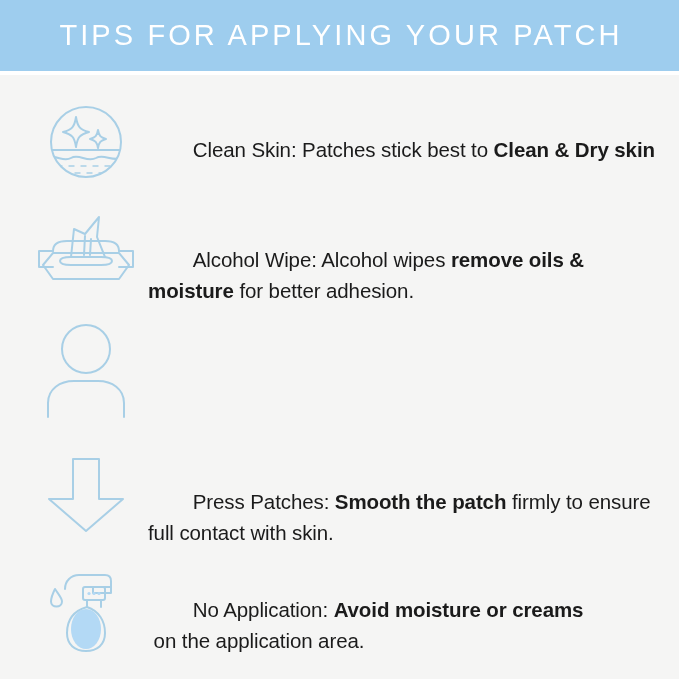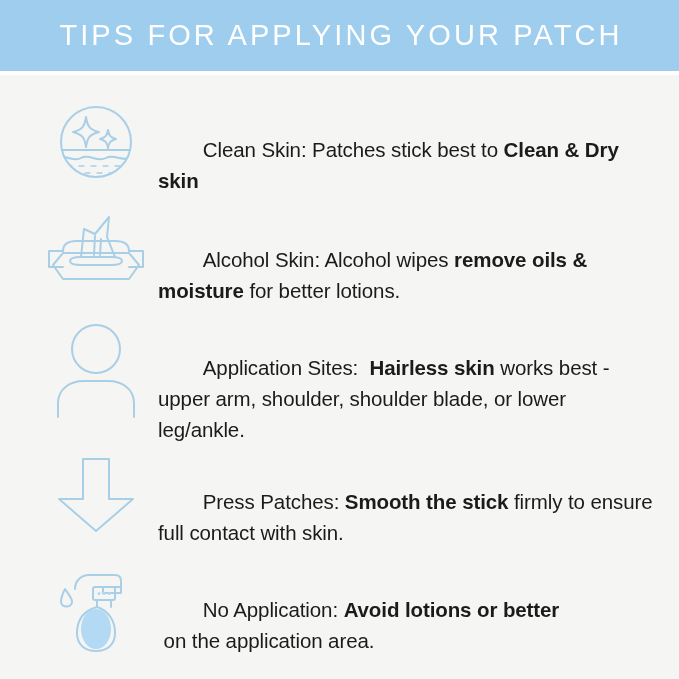--- a/index.html
+++ b/index.html
@@ -46,21 +46,21 @@
   }
   .header-underline {
     width: 100%;
     height: 4px;
     background: #ffffff;
     flex: none;
   }
   
   .tips {
     flex: 1 1 auto;
-    padding: 22px 24px 0 34px;
+    padding: 22px 24px 0 24px;
     box-sizing: border-box;
   }
   .tip-row {
     display: flex;
     align-items: flex-start;
     margin-bottom: 8px;
   }
   .tip-icon {
     flex: none;
     width: 124px;
@@ -169,44 +169,41 @@
           <path class="ico-stroke" d="M26,38 L12,38 L12,54 L26,54"></path>
           <path class="ico-stroke" d="M92,38 L106,38 L106,54 L92,54"></path>
           <path class="ico-stroke" d="M26,40 L16,52 L26,66 L92,66 L102,52 L92,40 Z"></path>
           <path class="ico-stroke" d="M33,48 C33,45 38,44 44,44 L74,44 C80,44 85,45 85,48 C85,51 80,52 74,52 L44,52 C38,52 33,51 33,48 Z"></path>
           <path class="ico-stroke" d="M44,44 L47,16 L58,21 L72,4 L70,24 L78,44"></path>
           <path class="ico-stroke" d="M57,42 L58,23"></path>
           <path class="ico-stroke" d="M63,42 L64,26"></path>
         </svg>
       </div>
       <div class="tip-text">
-        <span>Alcohol Skin: Alcohol wipes </span><b>remove oils &amp; moisture</b><span> for better lotions.</span>
+        <span>Alcohol Wipe: Alcohol wipes </span><b>remove oils &amp; moisture</b><span> for better adhesion.</span>
       </div>
     </div>
 
     <div class="tip-row row-3">
       <div class="tip-icon">
         <svg width="84" height="96" viewBox="0 0 84 96" aria-hidden="true">
           <circle class="ico-stroke" cx="42" cy="28" r="24"></circle>
           <path class="ico-stroke" d="M4,96 L4,82 C4,68 16,60 30,60 L54,60 C68,60 80,68 80,82 L80,96"></path>
         </svg>
       </div>
-      <div class="tip-text">
-        <span>Application Sites:  </span><b>Hairless skin</b><span> works best - upper arm, shoulder, shoulder blade, or lower leg/ankle.</span>
-      </div>
     </div>
 
     <div class="tip-row row-4">
       <div class="tip-icon">
         <svg width="82" height="80" viewBox="0 0 82 80" aria-hidden="true">
           <path class="ico-stroke" d="M28,4 L54,4 L54,44 L78,44 L41,76 L4,44 L28,44 Z"></path>
         </svg>
       </div>
       <div class="tip-text">
-        <span>Press Patches: </span><b>Smooth the stick</b><span> firmly to ensure full contact with skin.</span>
+        <span>Press Patches: </span><b>Smooth the patch</b><span> firmly to ensure full contact with skin.</span>
       </div>
     </div>
 
     <div class="tip-row row-5">
       <div class="tip-icon">
         <svg width="86" height="90" viewBox="0 0 86 90" aria-hidden="true">
           <path class="ico-stroke" d="M22,26 C22,18 28,12 36,12 L62,12 C66,12 68,14 68,18 L68,24"></path>
           <path class="ico-stroke" d="M50,24 L68,24 L68,30 L50,30 Z"></path>
           <path class="ico-stroke" d="M44,24 L62,24"></path>
           <rect class="ico-stroke" x="40" y="24" width="22" height="13" rx="2"></rect>
@@ -214,19 +211,19 @@
           <circle class="ico-fill" cx="51" cy="30.5" r="1.6"></circle>
           <circle class="ico-fill" cx="56" cy="30.5" r="1.6"></circle>
           <path class="ico-stroke" d="M44,37 L44,44"></path>
           <path class="ico-stroke" d="M58,37 L58,44"></path>
           <path class="ico-stroke" d="M44,44 C30,48 24,58 24,70 C24,82 32,88 43,88 C54,88 62,82 62,70 C62,58 56,48 44,44 Z"></path>
           <ellipse class="ico-fill" cx="43" cy="66" rx="15" ry="20"></ellipse>
           <path class="ico-stroke" d="M12,26 C16,32 19,35 19,38.5 C19,41.5 16.5,43.5 13.5,43.5 C10.5,43.5 8,41.5 8,38.5 C8,35 9,32 12,26 Z"></path>
         </svg>
       </div>
       <div class="tip-text">
-        <span>No Application: </span><b>Avoid lotions or better</b><span>
+        <span>No Application: </span><b>Avoid moisture or creams</b><span>
  on the application area.</span>
       </div>
     </div>
 
   </div>
 </div>
 
 </body></html>

